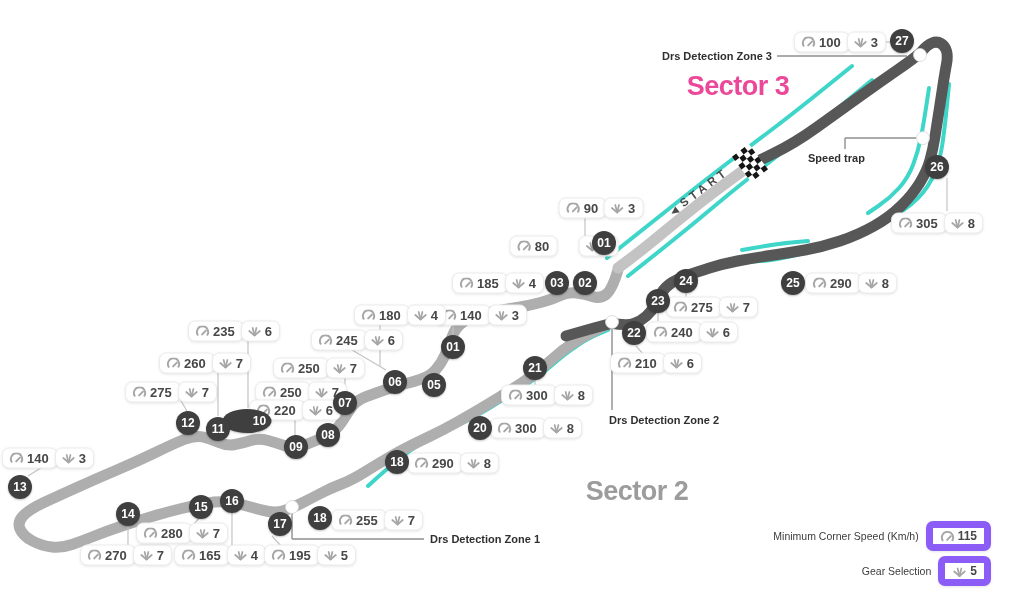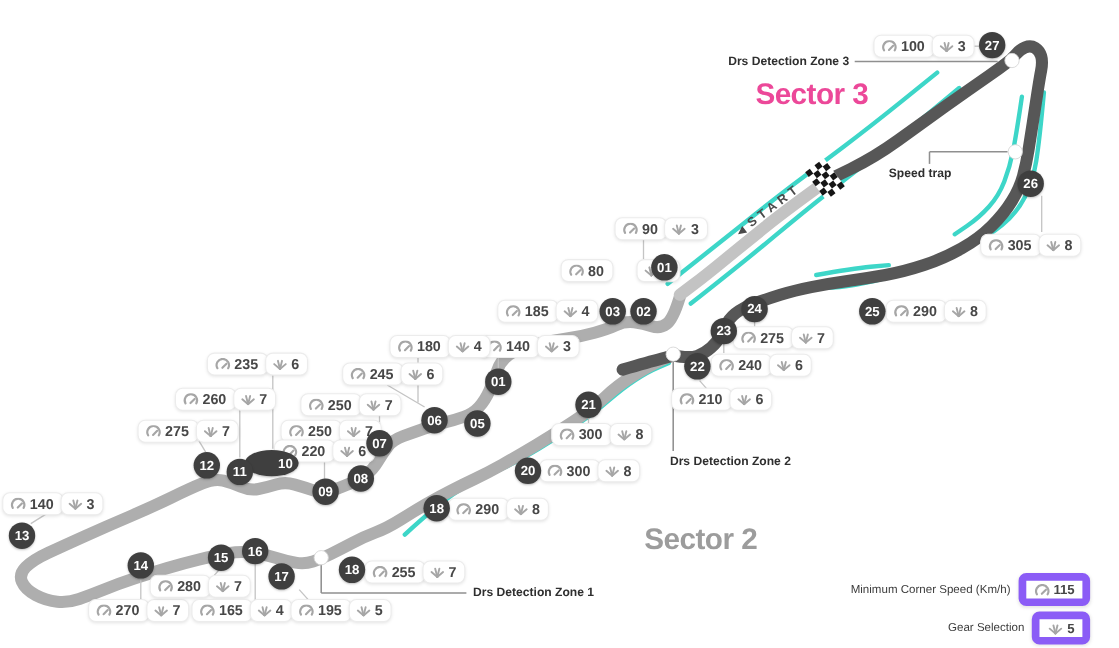--- a/index.html
+++ b/index.html
@@ -614,21 +614,21 @@
     <div class="marker" style="left: 345px; top: 403px; background: rgb(63, 63, 63); color: rgb(255, 255, 255);">07</div>
     <div class="marker" style="left: 328px; top: 435px; background: rgb(63, 63, 63); color: rgb(255, 255, 255);">08</div>
     <div class="marker" style="left: 296px; top: 447px; background: rgb(63, 63, 63); color: rgb(255, 255, 255);">09</div>
     <div class="marker" style="left: 247px; top: 421px; background: rgb(63, 63, 63); color: rgb(255, 255, 255); padding-left: 25px;">10</div>
     <div class="marker" style="left: 218px; top: 429px; background: rgb(63, 63, 63); color: rgb(255, 255, 255);">11</div>
     <div class="marker" style="left: 188px; top: 423px; background: rgb(63, 63, 63); color: rgb(255, 255, 255);">12</div>
     <div class="marker" style="left: 20px; top: 487px; background: rgb(63, 63, 63); color: rgb(255, 255, 255);">13</div>
     <div class="marker" style="left: 128px; top: 514px; background: rgb(63, 63, 63); color: rgb(255, 255, 255);">14</div>
     <div class="marker" style="left: 201px; top: 507px; background: rgb(63, 63, 63); color: rgb(255, 255, 255);">15</div>
     <div class="marker" style="left: 232px; top: 501px; background: rgb(63, 63, 63); color: rgb(255, 255, 255);">16</div>
-    <div class="marker" style="left: 256px; top: 524px; background: rgb(63, 63, 63); color: rgb(255, 255, 255);">17</div>
+    <div class="marker" style="left: 280px; top: 524px; background: rgb(63, 63, 63); color: rgb(255, 255, 255);">17</div>
     <div class="marker" style="left: 320px; top: 518px; background: rgb(63, 63, 63); color: rgb(255, 255, 255);">18</div>
     <div class="marker" style="left: 397px; top: 462px; background: rgb(63, 63, 63); color: rgb(255, 255, 255);">18</div>
     <div class="marker" style="left: 480px; top: 428px; background: rgb(63, 63, 63); color: rgb(255, 255, 255);">20</div>
     <div class="marker" style="left: 535px; top: 368px; background: rgb(63, 63, 63); color: rgb(255, 255, 255);">21</div>
     <div class="marker" style="left: 634px; top: 333px; background: rgb(63, 63, 63); color: rgb(255, 255, 255);">22</div>
     <div class="marker" style="left: 658px; top: 301px; background: rgb(63, 63, 63); color: rgb(255, 255, 255);">23</div>
     <div class="marker" style="left: 686px; top: 281px; background: rgb(63, 63, 63); color: rgb(255, 255, 255);">24</div>
     <div class="marker" style="left: 793px; top: 283px; background: rgb(63, 63, 63); color: rgb(255, 255, 255);">25</div>
     <div class="marker" style="left: 937px; top: 167px; background: rgb(63, 63, 63); color: rgb(255, 255, 255);">26</div>
     <div class="marker" style="left: 902px; top: 41px; background: rgb(63, 63, 63); color: rgb(255, 255, 255);">27</div>

